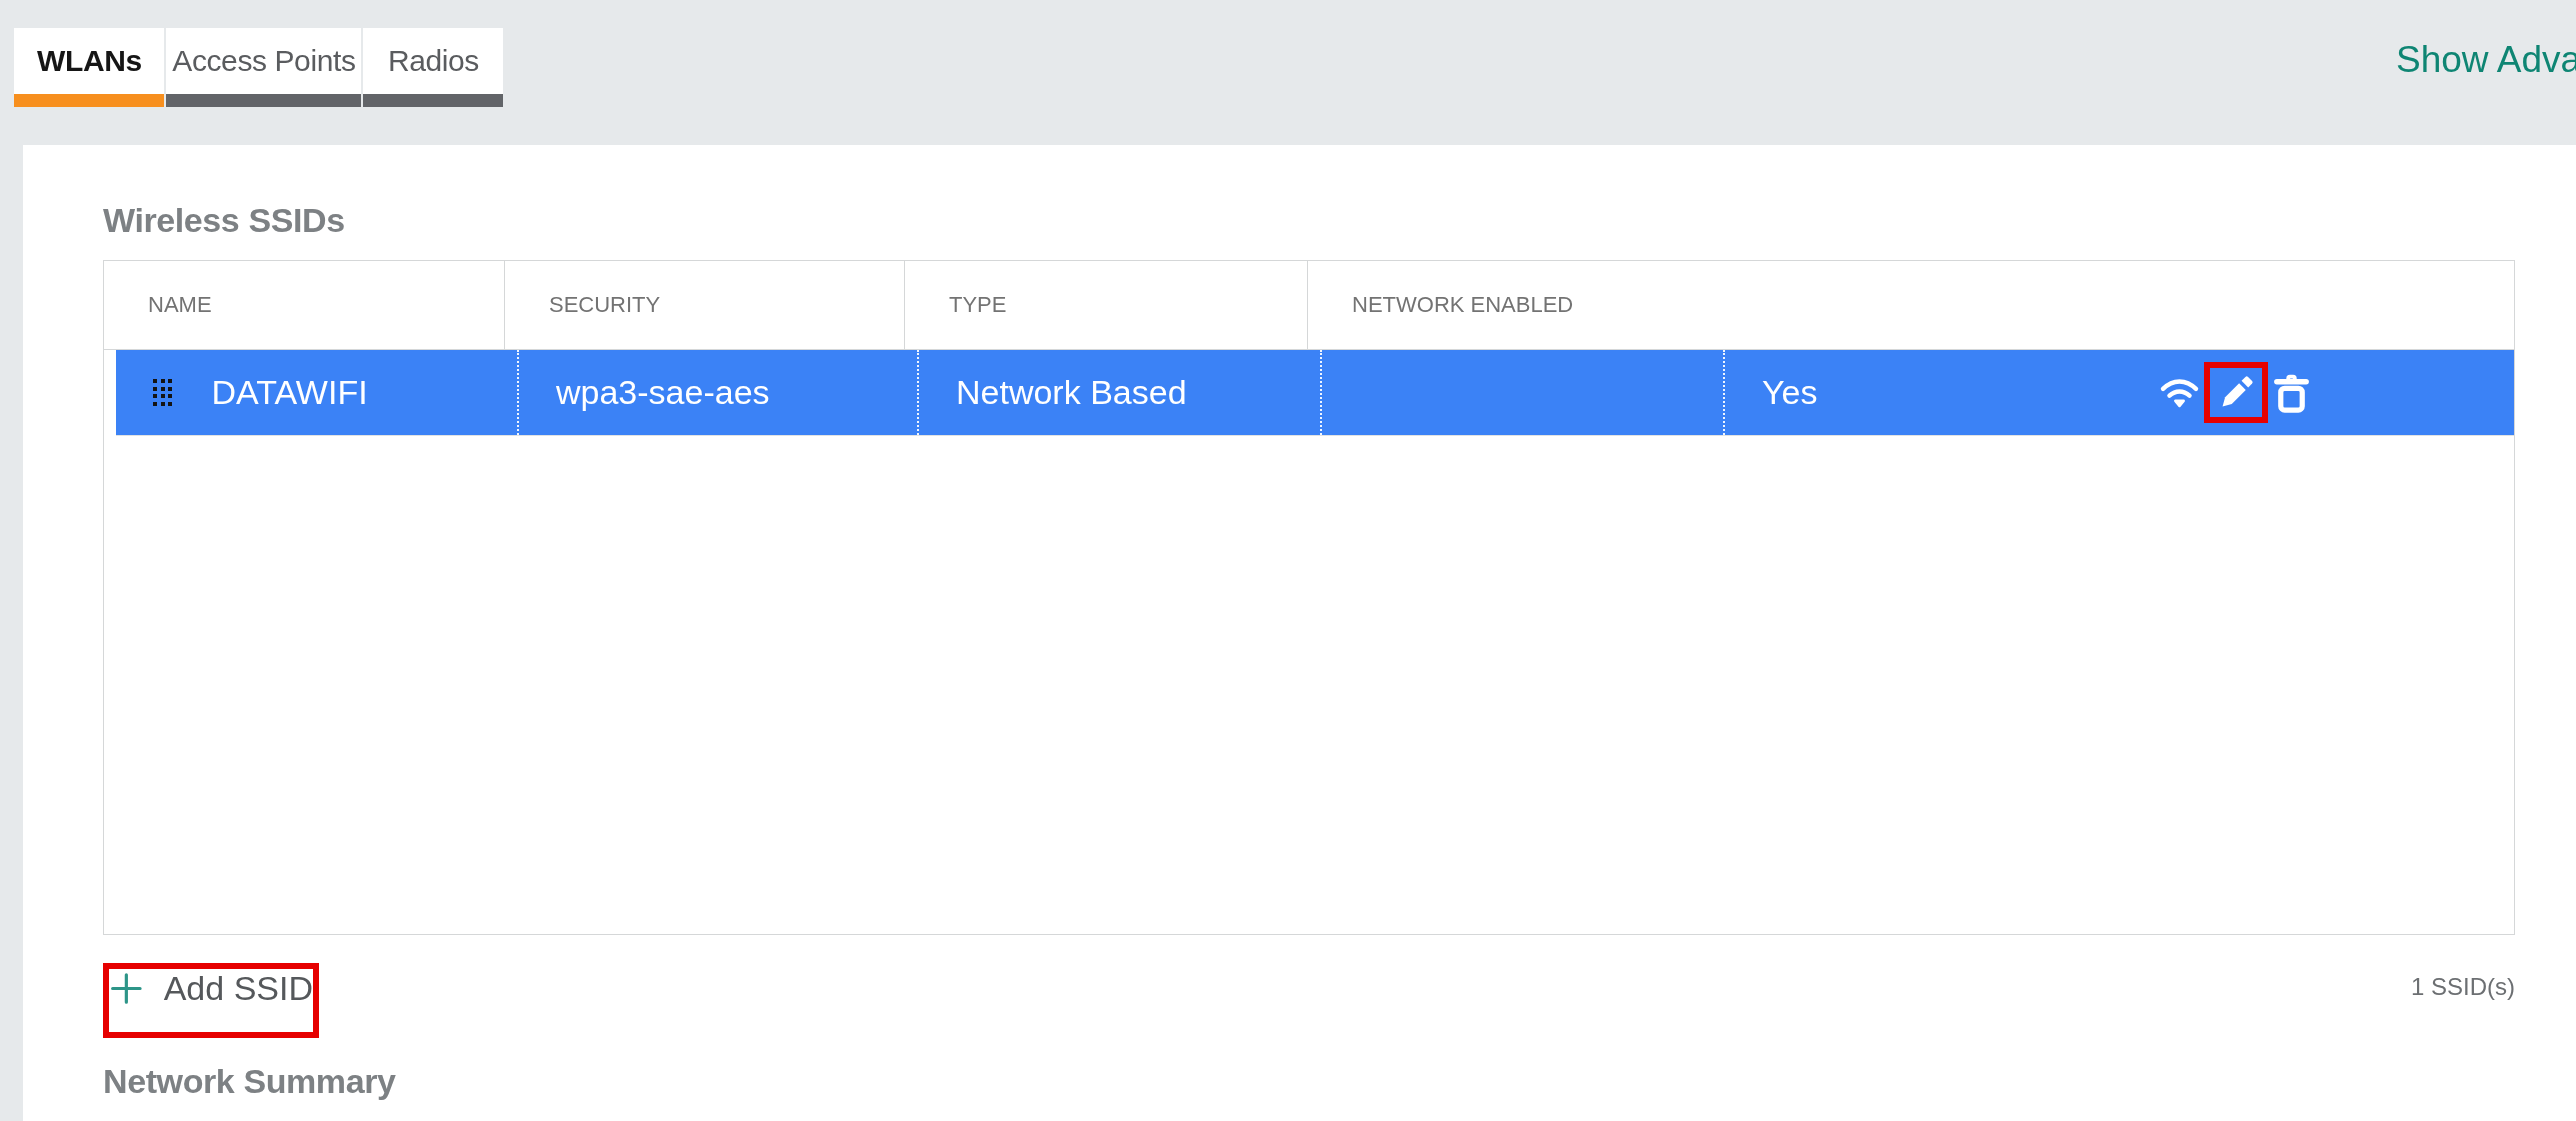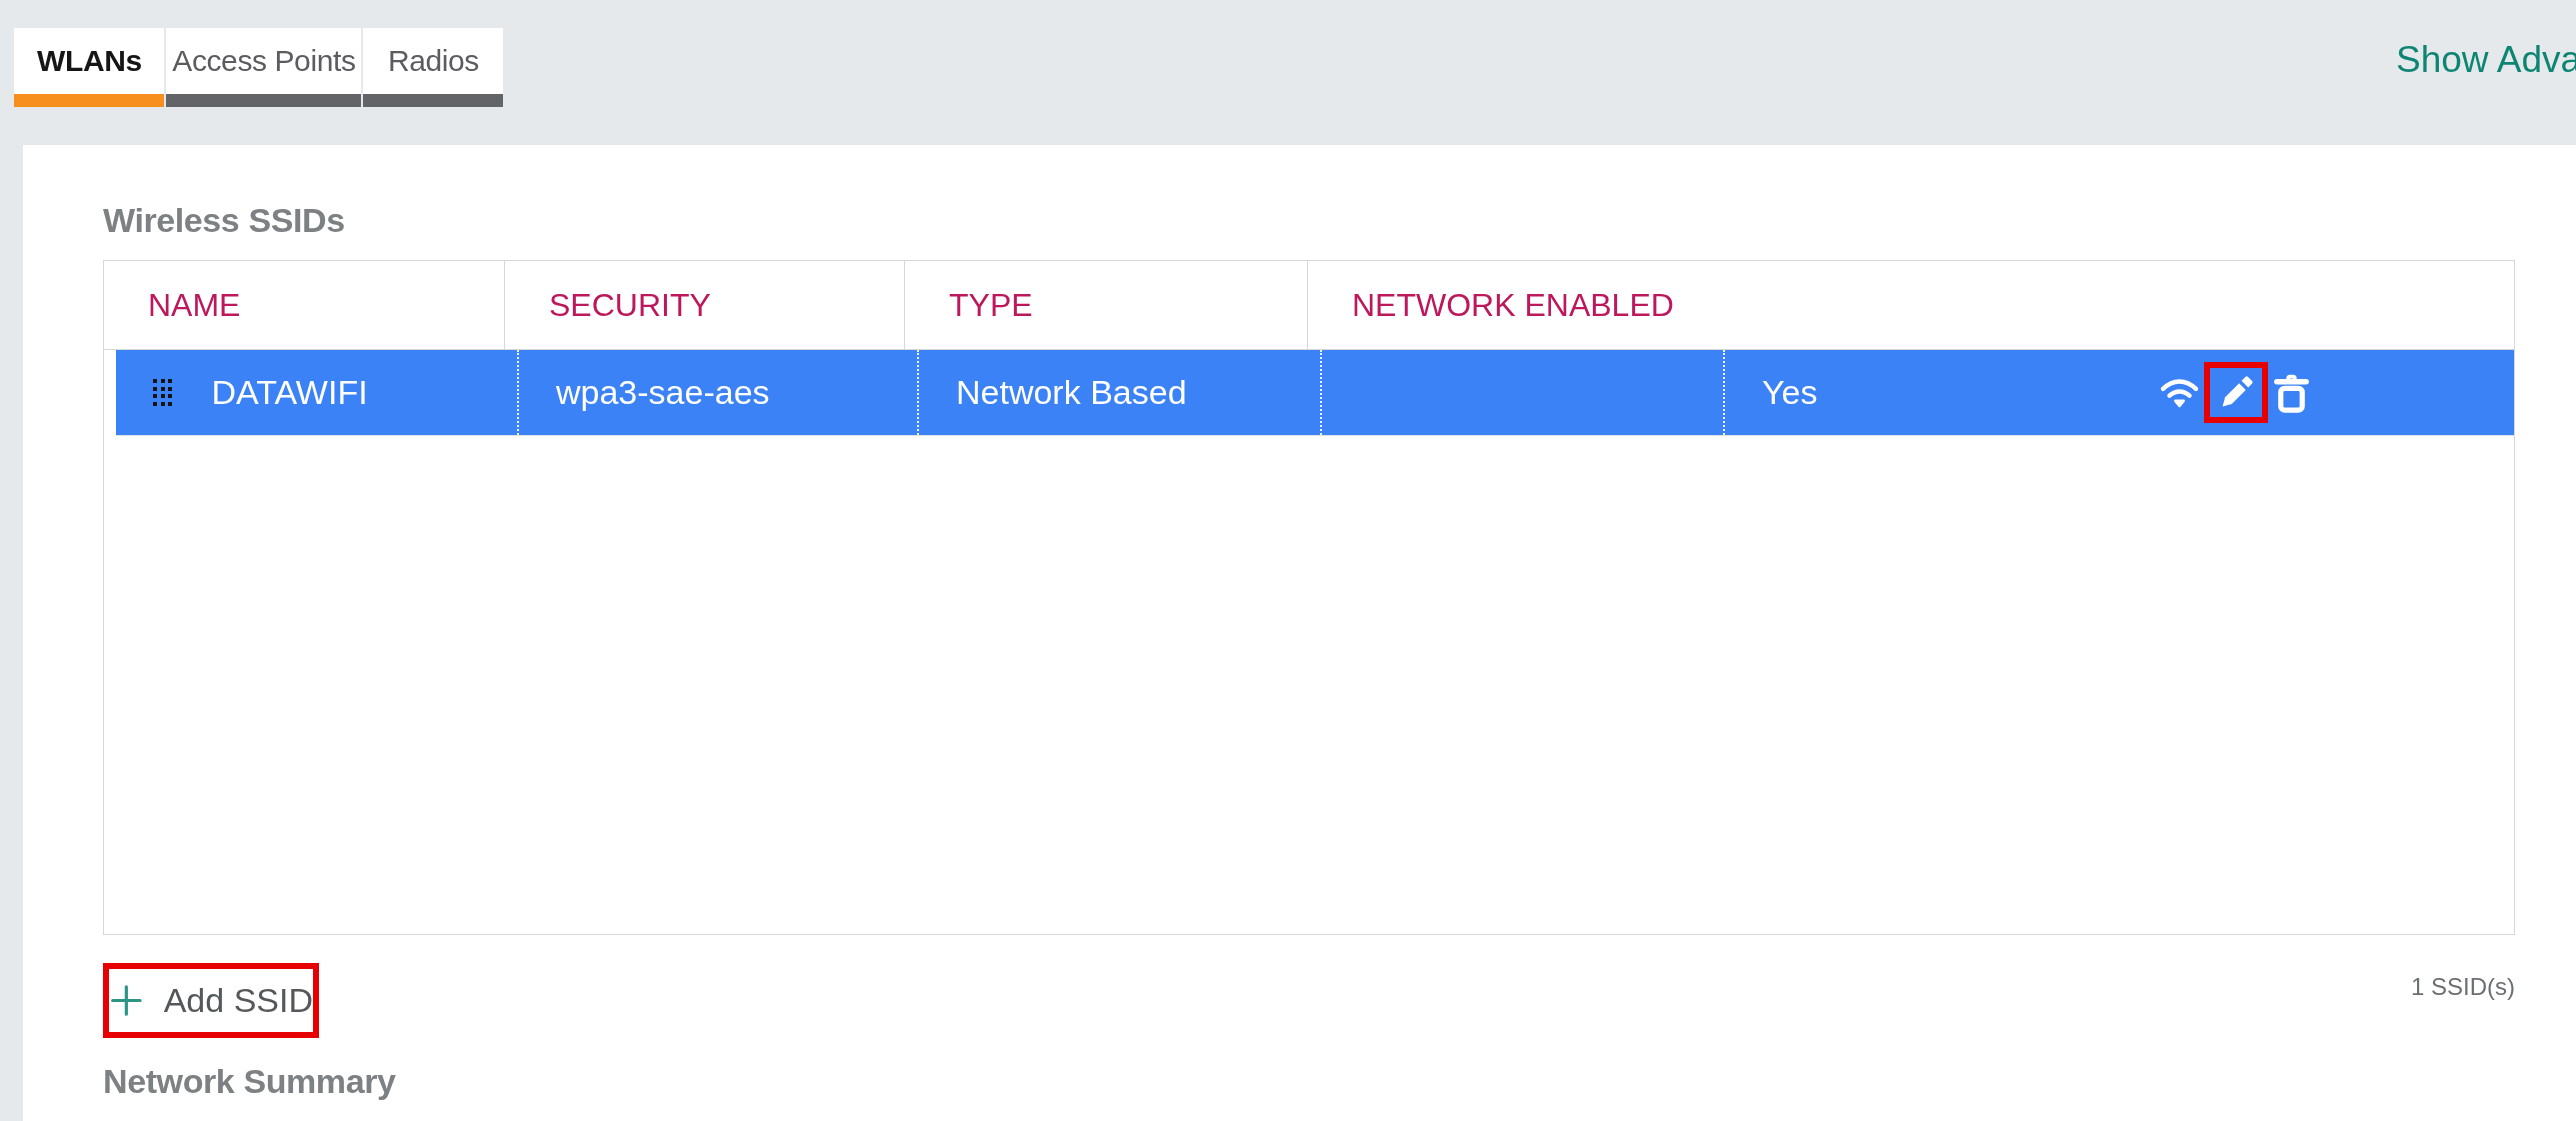--- a/index.html
+++ b/index.html
@@ -44,21 +44,21 @@
   
   .ssid-table {
     position: absolute; left: 103px; top: 260px;
     width: 2412px; height: 675px;
     background: #ffffff; border: 1.7px solid #d5d7d8; box-sizing: border-box;
   }
   .thead { display: flex; height: 88px; border-bottom: 1.7px solid #d5d7d8; }
   .th {
     box-sizing: border-box; padding-left: 44px;
     display: flex; align-items: center;
-    font-size: 32px; color: #be185d; letter-spacing: 0px; white-space: nowrap;
+    font-size: 22px; color: #737373; letter-spacing: 0px; white-space: nowrap;
     border-right: 1.7px solid #d5d7d8;
   }
   .c1 { width: 401px; } .c2 { width: 400px; } .c3 { width: 403px; } .c4 { width: 403px; }
   .c5 { flex: 1; border-right: none; }
 
   .trow {
     position: relative; display: flex; height: 85px;
     background: #3b82f6; border-bottom: 1.7px solid #e0e2e3; cursor: pointer; margin-left: 12px;
   }
   .td {
@@ -90,21 +90,21 @@
   .edit-annotation { width: 64px; height: 61px; }
 
   
   .add-annotation {
     position: absolute; left: 103px; top: 963px; width: 216px; height: 75px;
     background: #ffffff;
   }
   .add-ssid-btn {
     width: 100%; height: 100%; box-sizing: border-box;
     background: none; border: none; cursor: pointer;
-    display: flex; align-items: center; gap: 20px; padding: 0 0 0 0;
+    display: flex; align-items: flex-start; gap: 20px; padding: 0 0 0 0;
     font-family: "Liberation Sans", sans-serif;
   }
   .add-label { font-size: 34px; color: #55585b; white-space: nowrap; }
 
   .ssid-count {
     position: absolute; right: 61px; top: 973px;
     font-size: 24px; color: #6c6f72; white-space: nowrap;
   }
 </style>
 </head>

